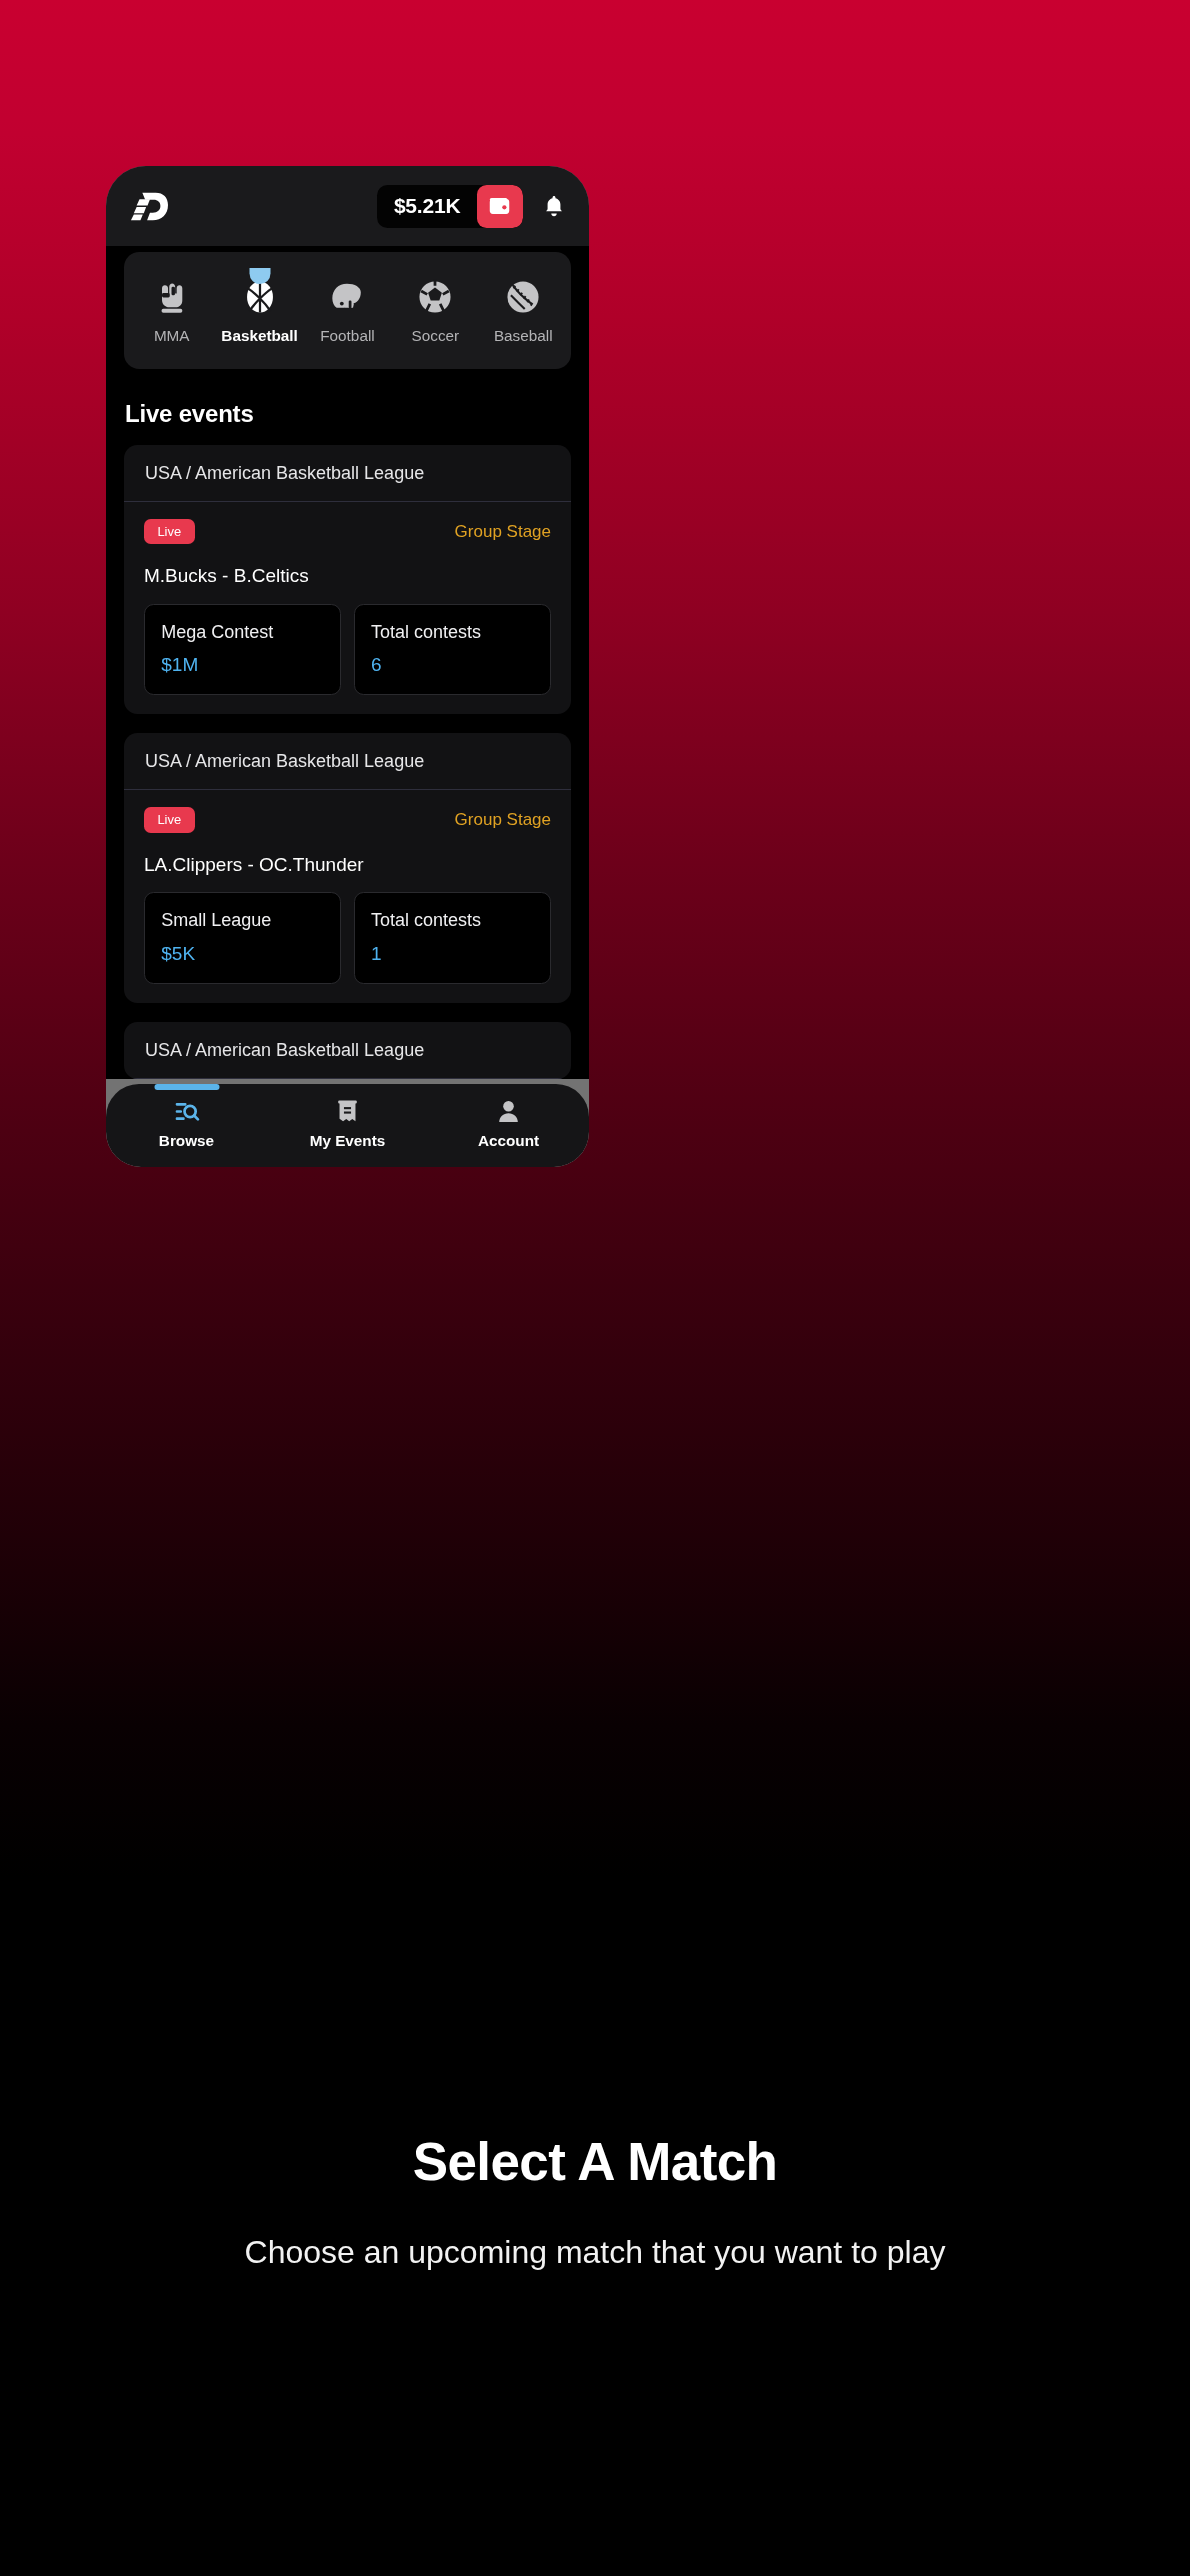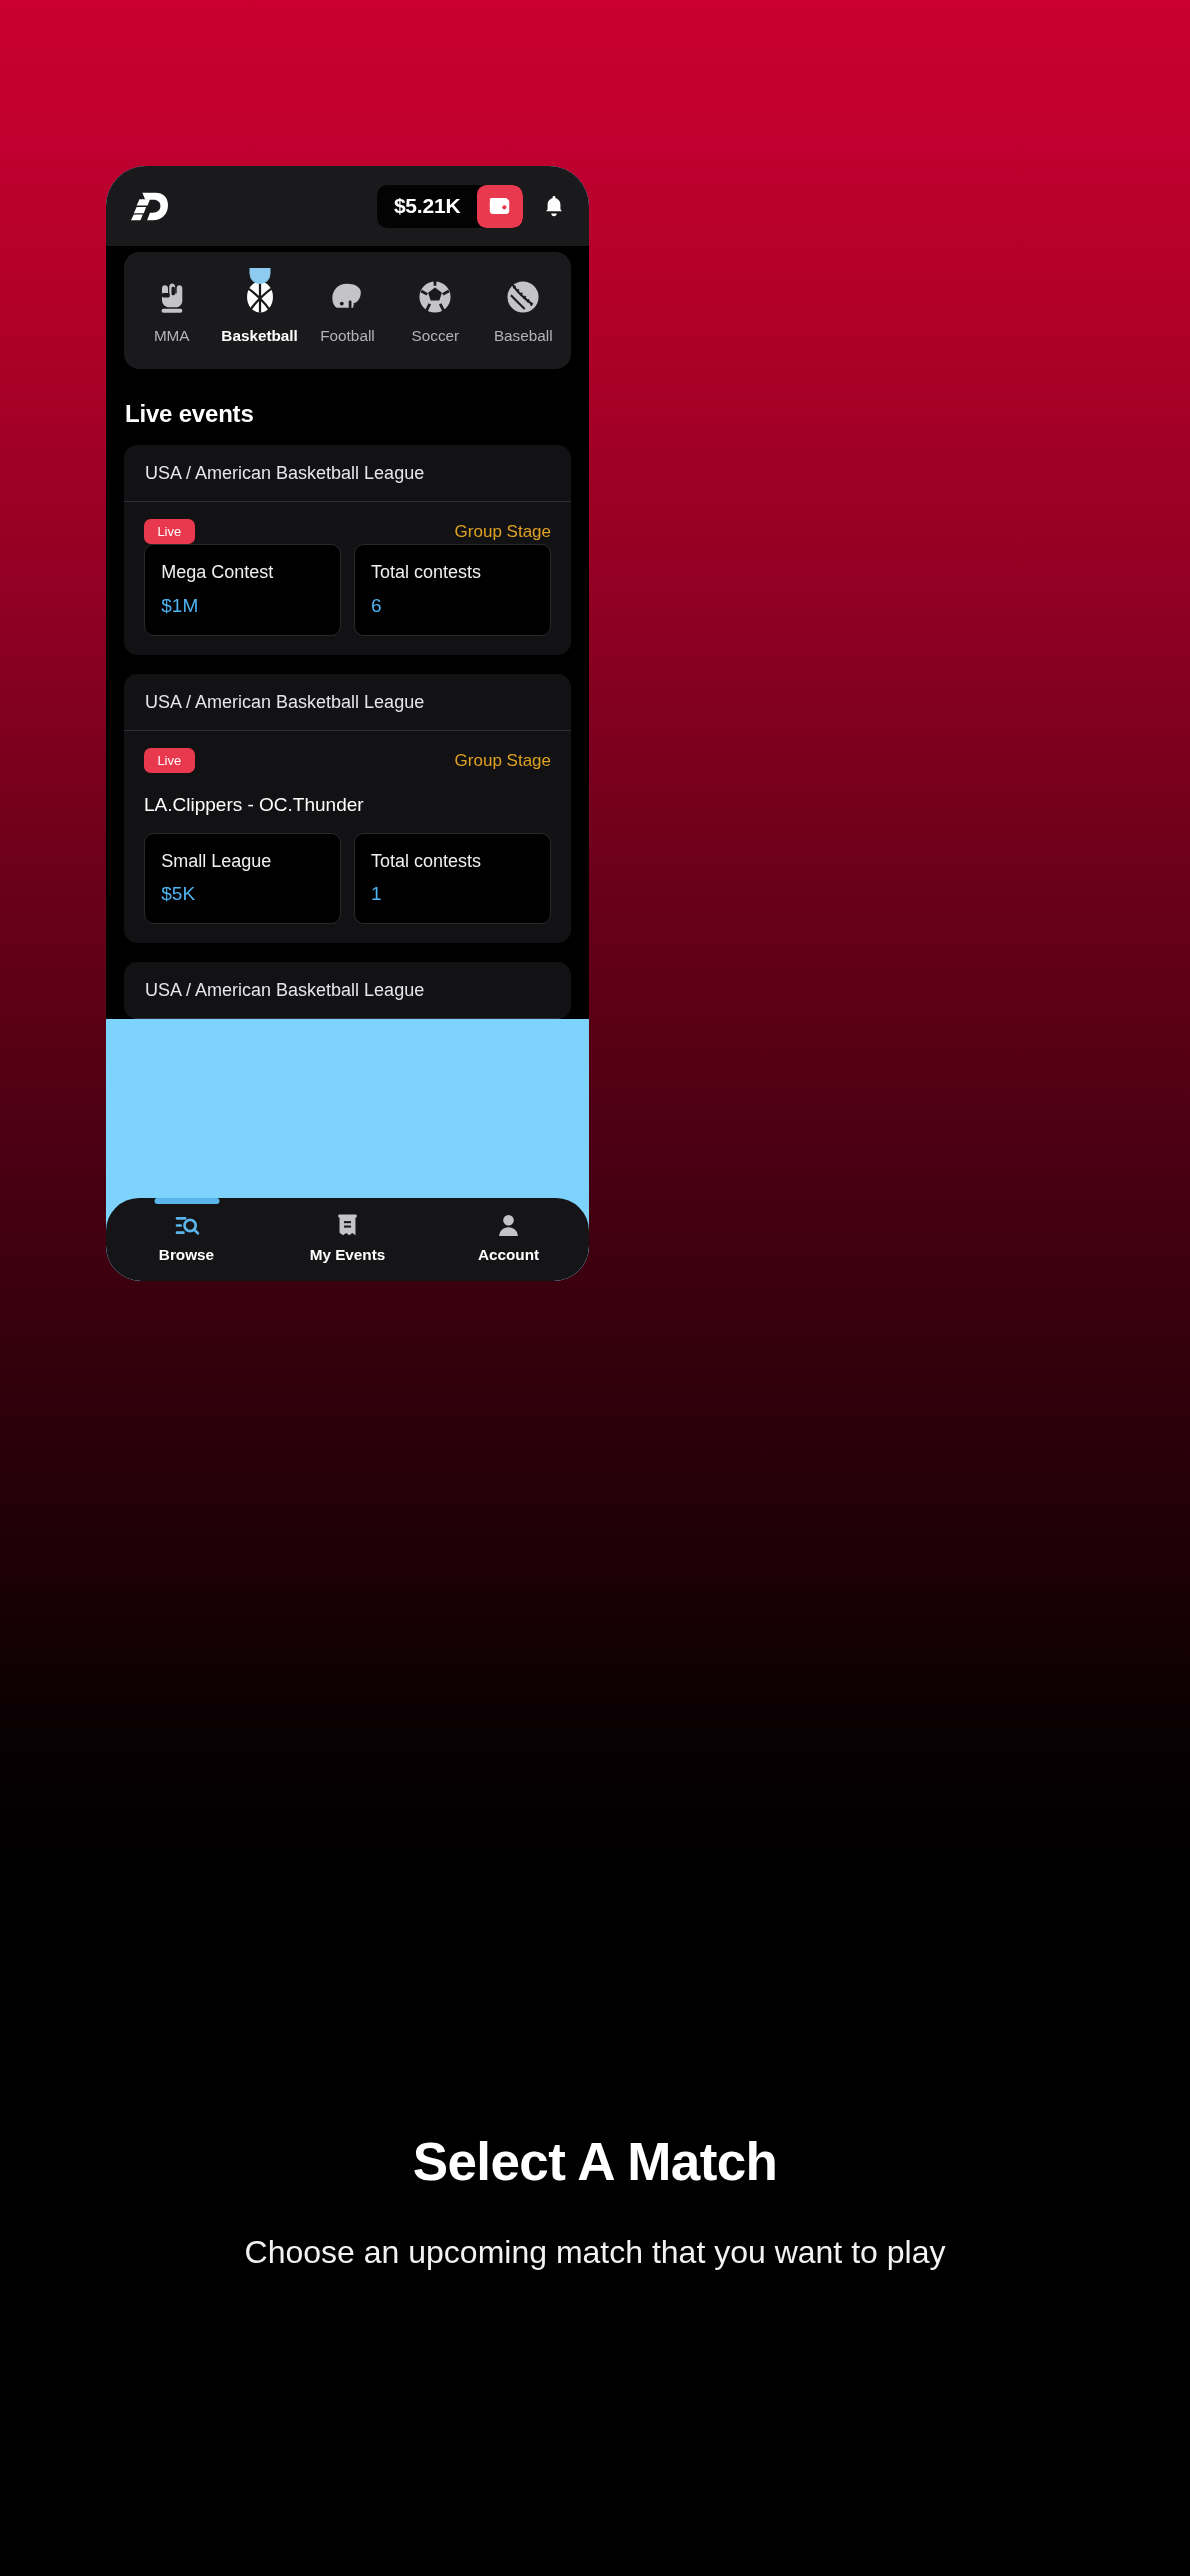--- a/index.html
+++ b/index.html
@@ -9,22 +9,22 @@
     background:linear-gradient(180deg,
       #c90030 0px, #c10030 134px, #b00029 316px,
       #8f0022 613px, #6d001a 863px, #4d0012 1131px,
       #33000c 1361px, #1c0006 1572px, #090002 1725px,
       #000000 1878px, #000000 2576px);
   }
 
   
   .phone {
     position:absolute; left:106px; top:166px;
-    width:483px; height:1115px;
-    background:#7dd3fc;
+    width:483px; height:1001px;
+    background:#737373;
     border-radius:40px 40px 35px 35px;
     overflow:hidden;
   }
 
   
   .app-header {
     height:80px; display:flex; align-items:center;
     padding:0 21px; background:#1a1a1c;
   }
   .logo { width:44px; height:38px; }
@@ -240,20 +240,21 @@
 
   <div class="events">
 
     <div class="event-card">
       <div class="event-head">USA / American Basketball League</div>
       <div class="event-body">
         <div class="badge-row">
           <span class="live-badge">Live</span>
           <span class="stage">Group Stage</span>
         </div>
+        <div class="teams">M.Bucks - B.Celtics</div>
         <div class="stat-row">
           <div class="stat-box">
             <div class="stat-lbl">Mega Contest</div>
             <div class="stat-val">$1M</div>
           </div>
           <div class="stat-box">
             <div class="stat-lbl">Total contests</div>
             <div class="stat-val">6</div>
           </div>
         </div>

